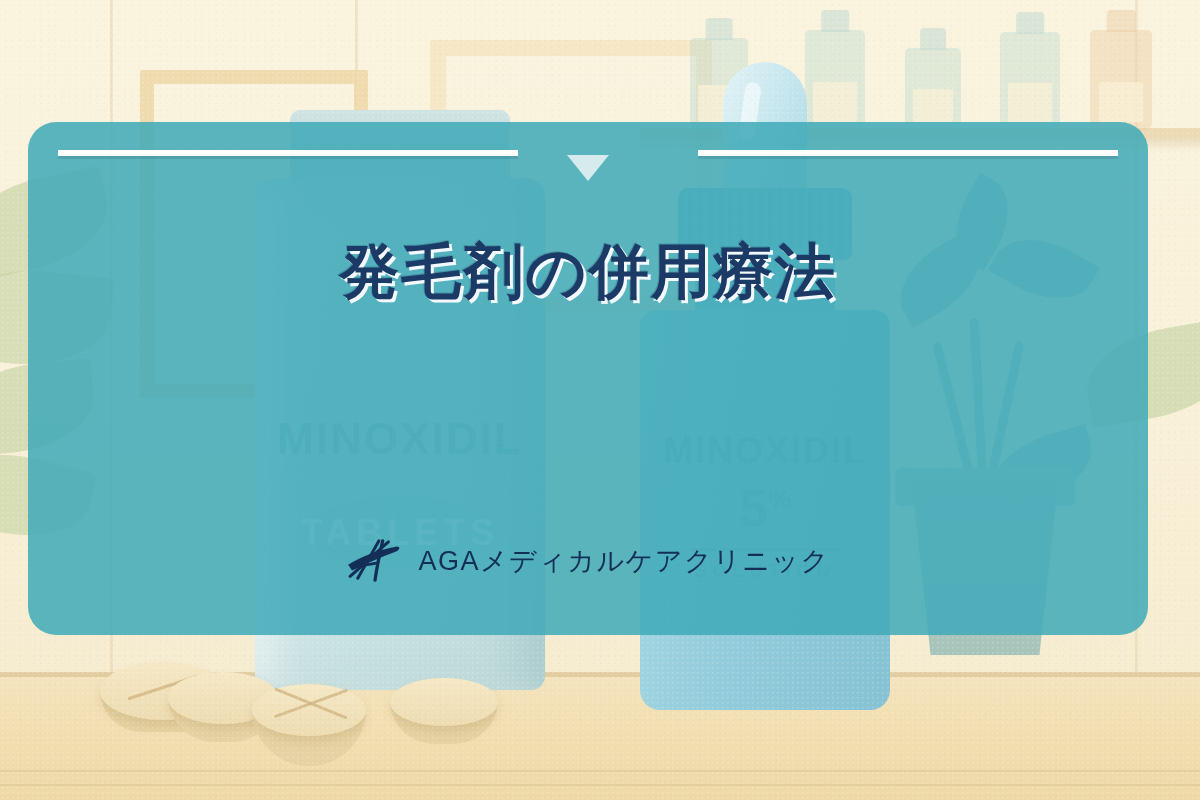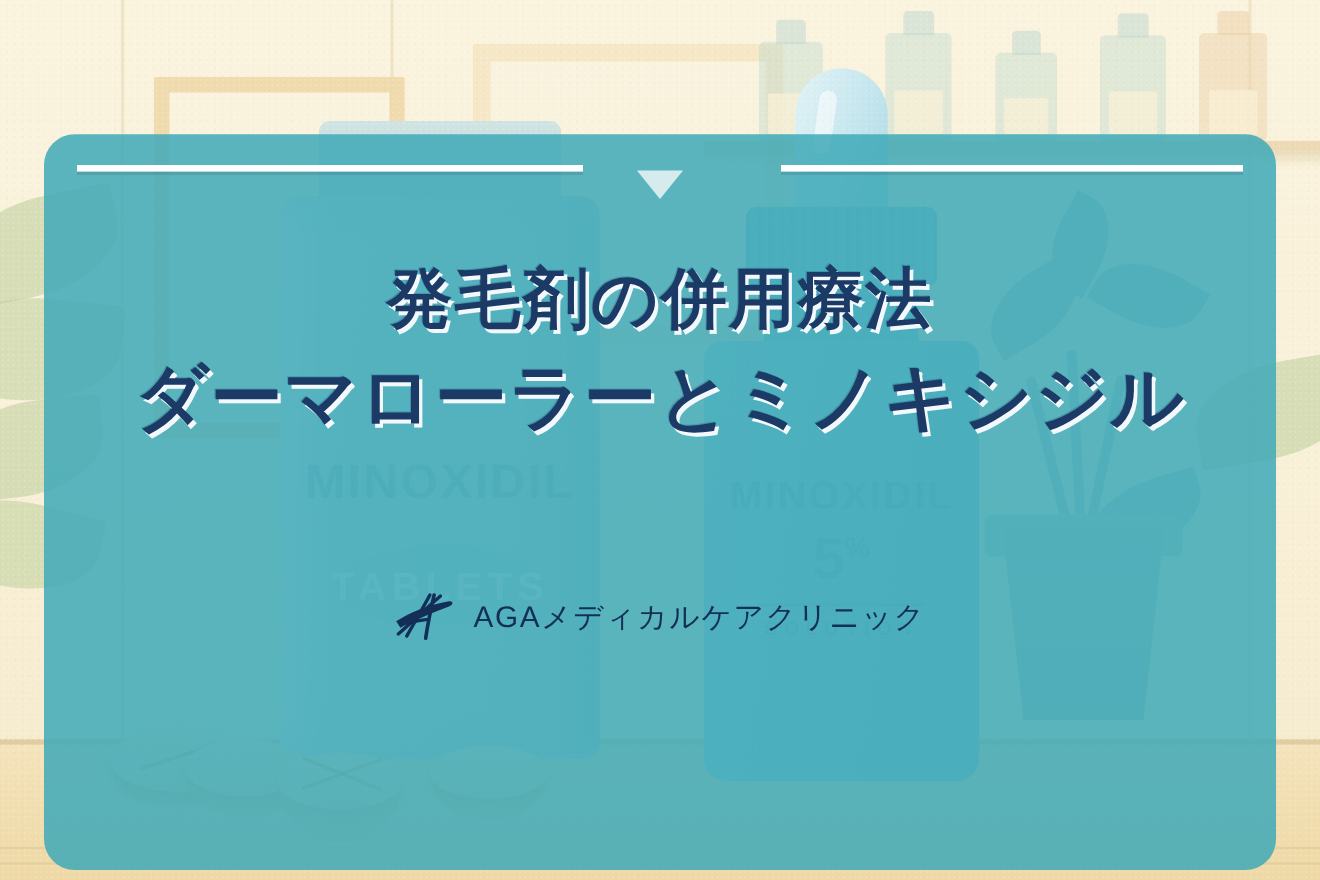--- a/index.html
+++ b/index.html
@@ -247,22 +247,22 @@
       radial-gradient(rgba(190,170,130,0.13) 1px, transparent 1px);
     background-size: 5px 5px, 7px 7px;
     background-position: 0 0, 3px 2px;
     opacity: 0.65;
     pointer-events: none;
   }
 
   
   .card {
     position: absolute;
-    left: 40px; top: 122px;
-    width: 1120px; height: 669px;
+    left: 28px; top: 122px;
+    width: 1120px; height: 513px;
     background: rgba(64,170,184,0.86);
     border-radius: 28px;
     overflow: hidden;
   }
   .card-inner {
     position: absolute; inset: 0;
   }
 
   .rule {
     position: absolute;
@@ -398,21 +398,20 @@
 
   <div class="card">
     <div class="card-inner">
 
       <div class="rule rule-top-left"></div>
       <div class="rule rule-top-right"></div>
       <div class="tri"></div>
 
       <div class="headline">
         <span class="l1">発毛剤の併用療法</span>
-        <span class="l2">ダーマローラーとミノキシジル</span>
       </div>
 
       <div class="logo-row">
         <svg class="logo-mark" viewBox="0 0 60 48">
           <path d="M4 40 C16 30, 30 16, 44 4" stroke="#142f57" stroke-width="3.2" fill="none" stroke-linecap="round"></path>
           <path d="M12 42 C20 28, 28 14, 34 3" stroke="#142f57" stroke-width="3.2" fill="none" stroke-linecap="round"></path>
           <path d="M9 30 C18 28, 26 27, 33 26" stroke="#142f57" stroke-width="3" fill="none" stroke-linecap="round"></path>
           <path d="M30 44 C32 30, 35 16, 38 3" stroke="#142f57" stroke-width="3.4" fill="none" stroke-linecap="round"></path>
           <path d="M2 28 C14 20, 34 12, 52 9 C56 8.4, 57 12, 52 14 C36 20, 18 28, 6 34" fill="#142f57"></path>
         </svg>

